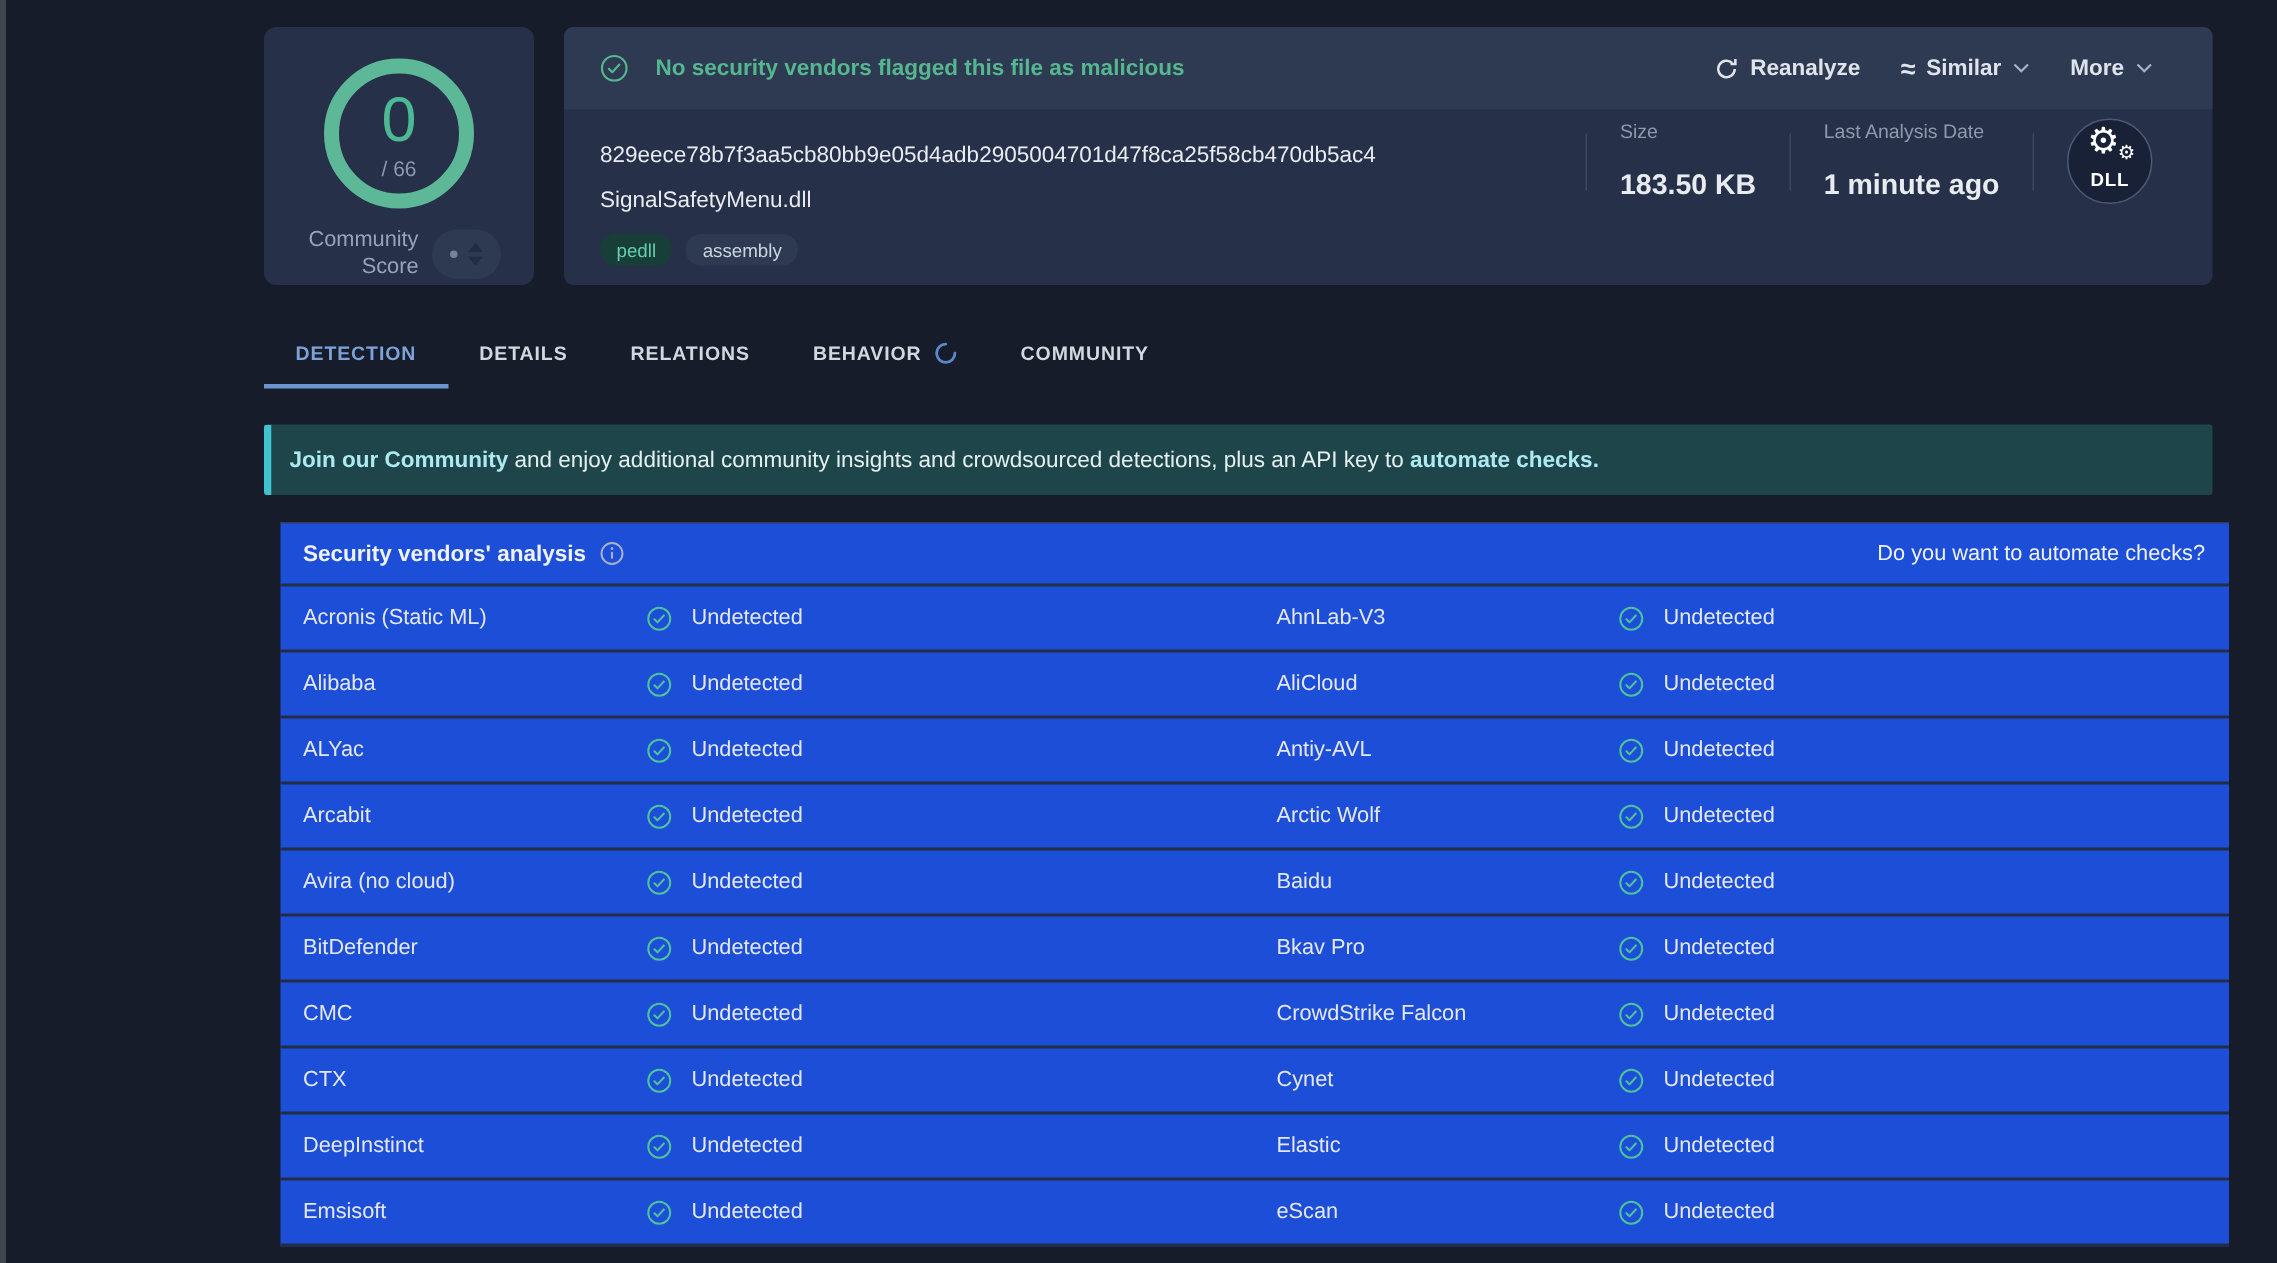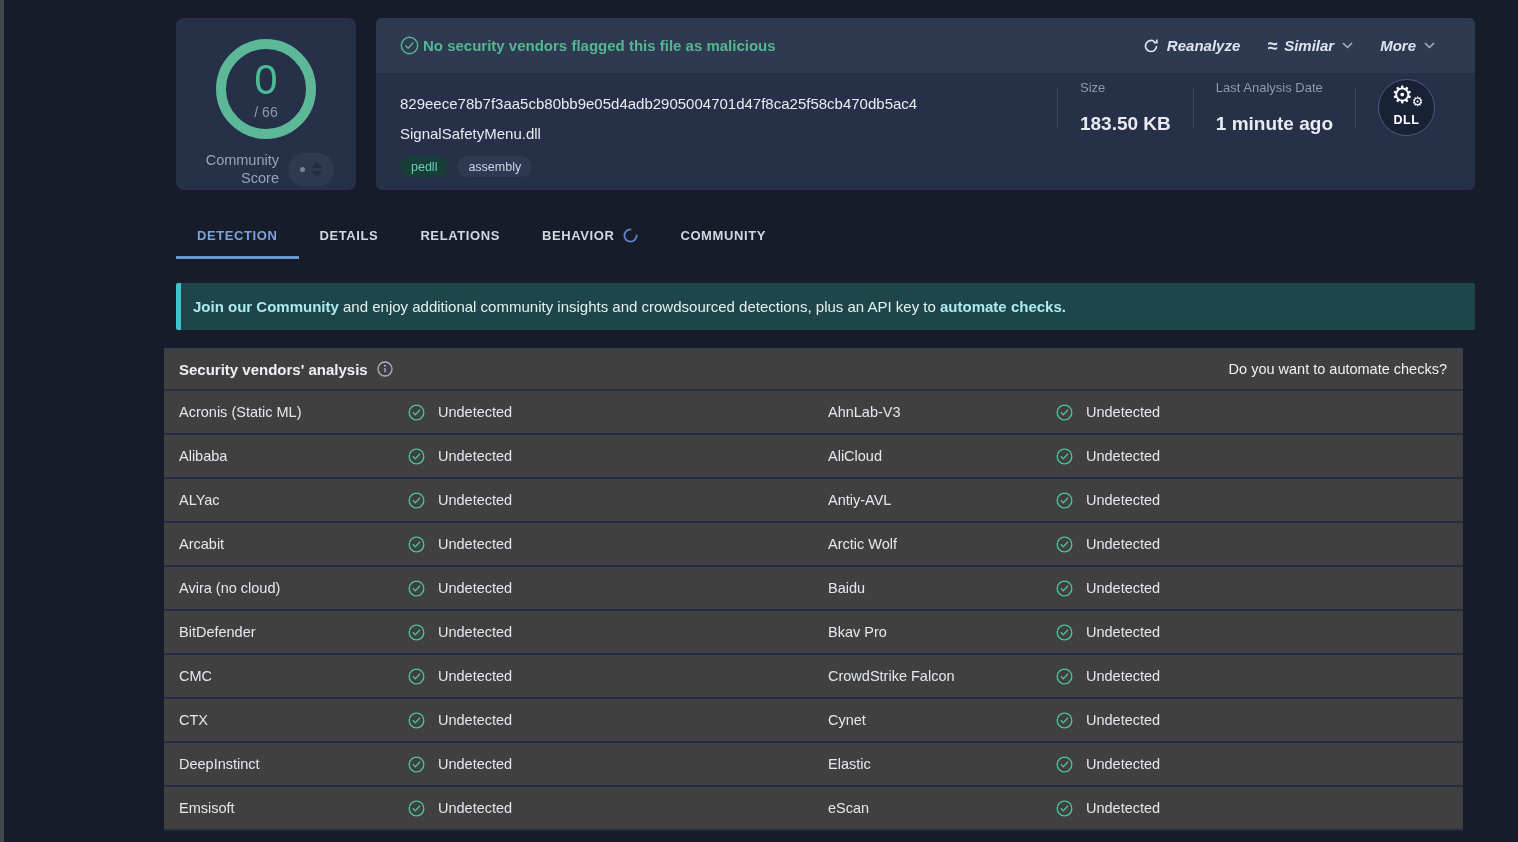--- a/index.html
+++ b/index.html
@@ -41,25 +41,25 @@
   
   .file-card {
     position:absolute; left:376px; top:18px; width:1099px; height:172px;
     background:#263049; border-radius:6px;
   }
   .fc-strip {
     height:55px; background:#2e3a52; border-radius:6px 6px 0 0;
     display:flex; align-items:center; justify-content:space-between;
     padding:0 40px 0 24px;
   }
-  .status { display:flex; align-items:center; gap:4px; color:#55b68f; font-size:15px; font-weight:700; }
+  .status { display:flex; align-items:center; gap:18px; color:#55b68f; font-size:15px; font-weight:700; }
   .actions { display:flex; align-items:center; gap:27px; }
   .action-btn {
     display:flex; align-items:center; gap:8px; color:#dfe4ec;
-    font-size:15px; font-weight:600; cursor:pointer;font-style:italic;
+    font-size:15px; font-weight:600; cursor:pointer;
   }
   .approx { font-size:18px; line-height:1; color:#dfe4ec; letter-spacing:-1px; }
   .fc-body { position:relative; padding:22px 0 0 24px; }
   .hash { font-size:15px; color:#e8ebf0; }
   .fname { font-size:15px; color:#e8ebf0; margin-top:13px; }
   .tags { display:flex; gap:9px; margin-top:14px; }
   .tag {
     height:21px; border-radius:11px; padding:0 11px; font-size:12.5px;
     display:flex; align-items:center; cursor:pointer;
   }
@@ -92,22 +92,22 @@
   .join-banner {
     position:absolute; left:176px; top:283px; width:1299px; height:47px;
     background:#1e464a; border-left:5px solid #3fc3cf; border-radius:2px;
     display:flex; align-items:center; padding-left:12px;
     font-size:15px; color:#e4f0f0; white-space:pre-wrap;
   }
   .join-link { color:#ace9f0; font-weight:700; cursor:pointer; }
 
   
   .vtable {
-    position:absolute; left:164px; top:348px; width:1299px;
-    background:#404040; border-top:1px solid #343d58;
+    position:absolute; left:187px; top:348px; width:1299px;
+    background:#1d4ed8; border-top:1px solid #343d58;
   }
   .thead {
     height:42px; display:flex; align-items:center; justify-content:space-between;
     padding:0 16px 0 15px; border-bottom:2px solid #272f45;
   }
   .thead-left { display:flex; align-items:center; gap:9px; }
   .ttitle { font-size:15px; font-weight:700; color:#eef1f5; }
   .automate { font-size:14.5px; color:#eef1f5; cursor:pointer; }
   .vrow {
     display:grid; grid-template-columns:229px 420px 228px 1fr;

